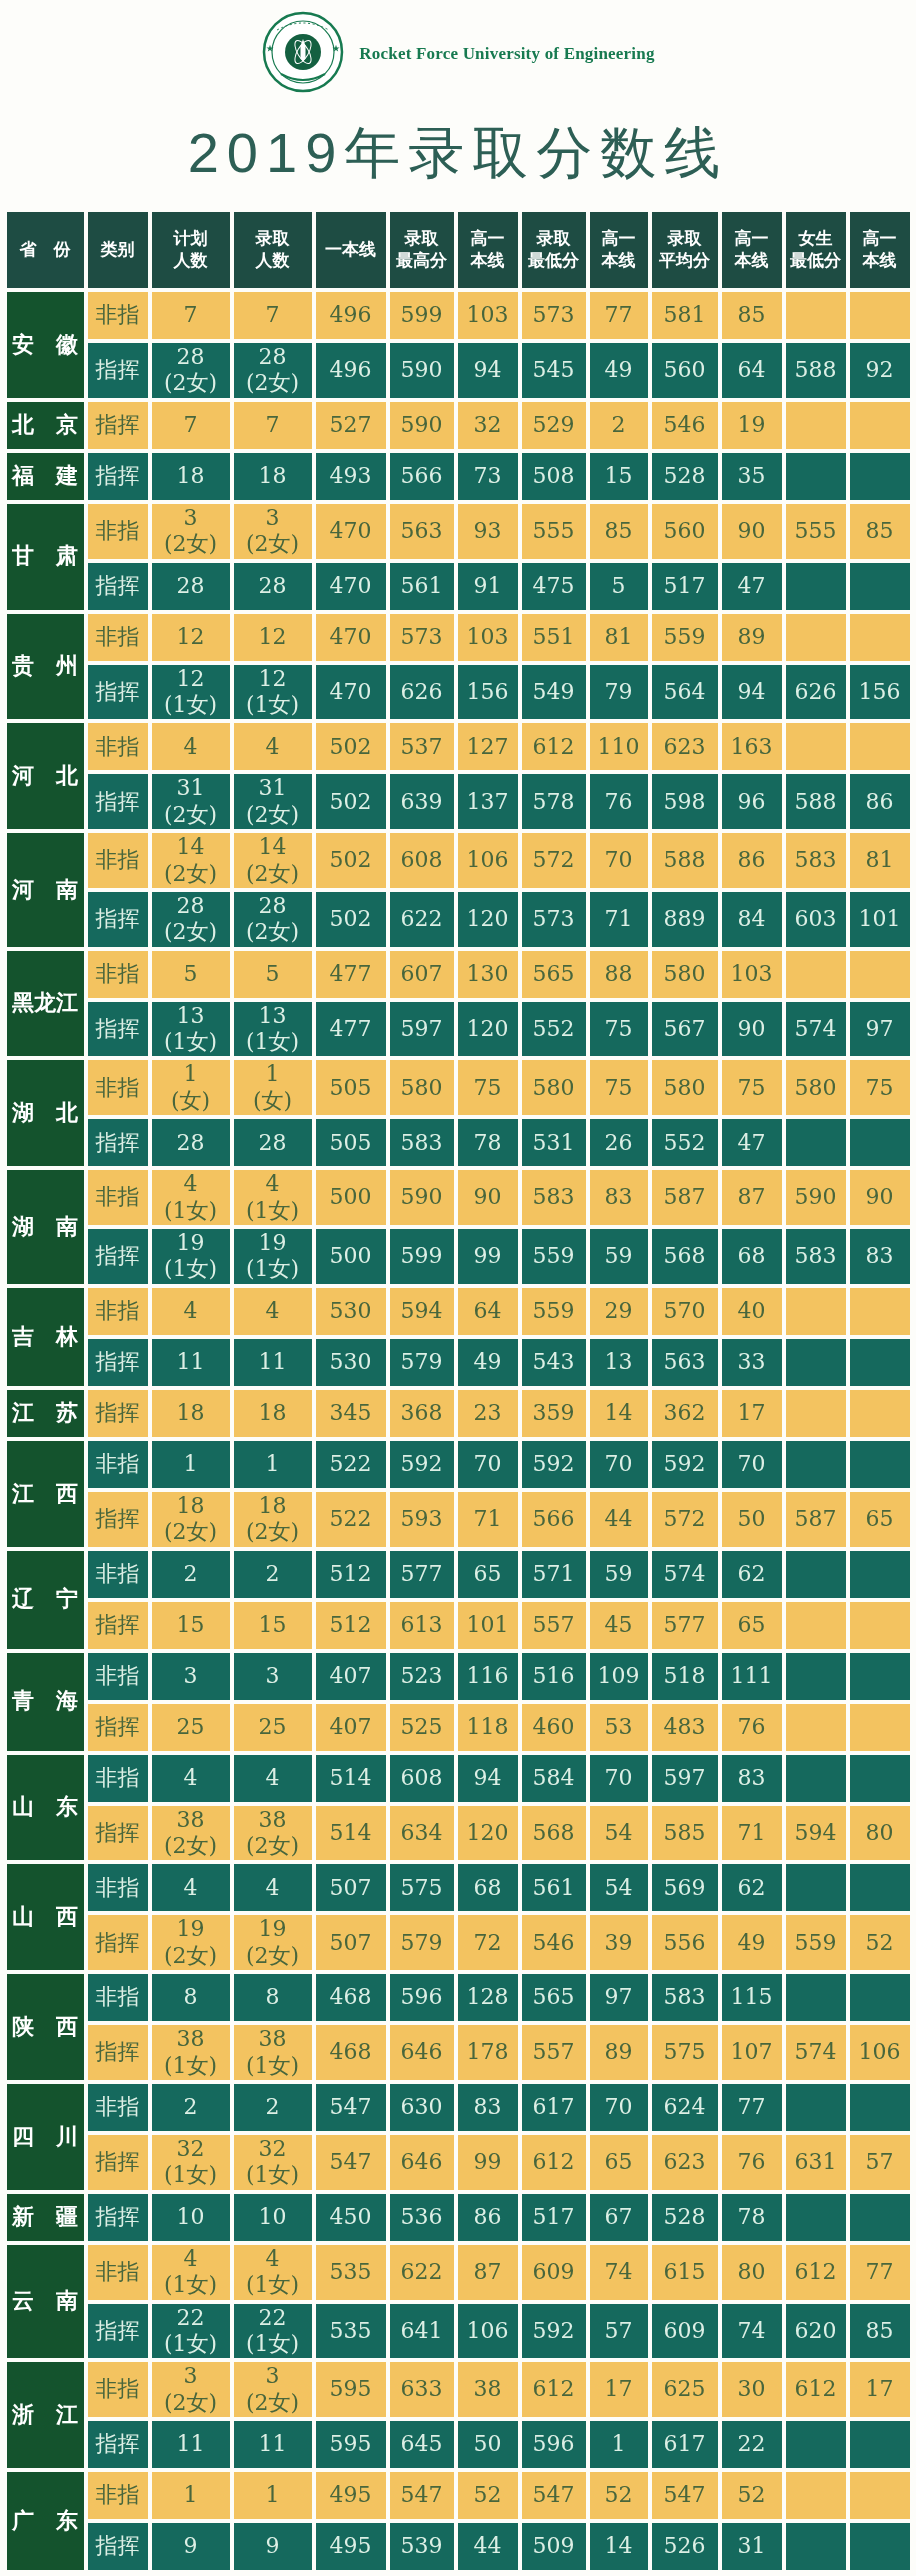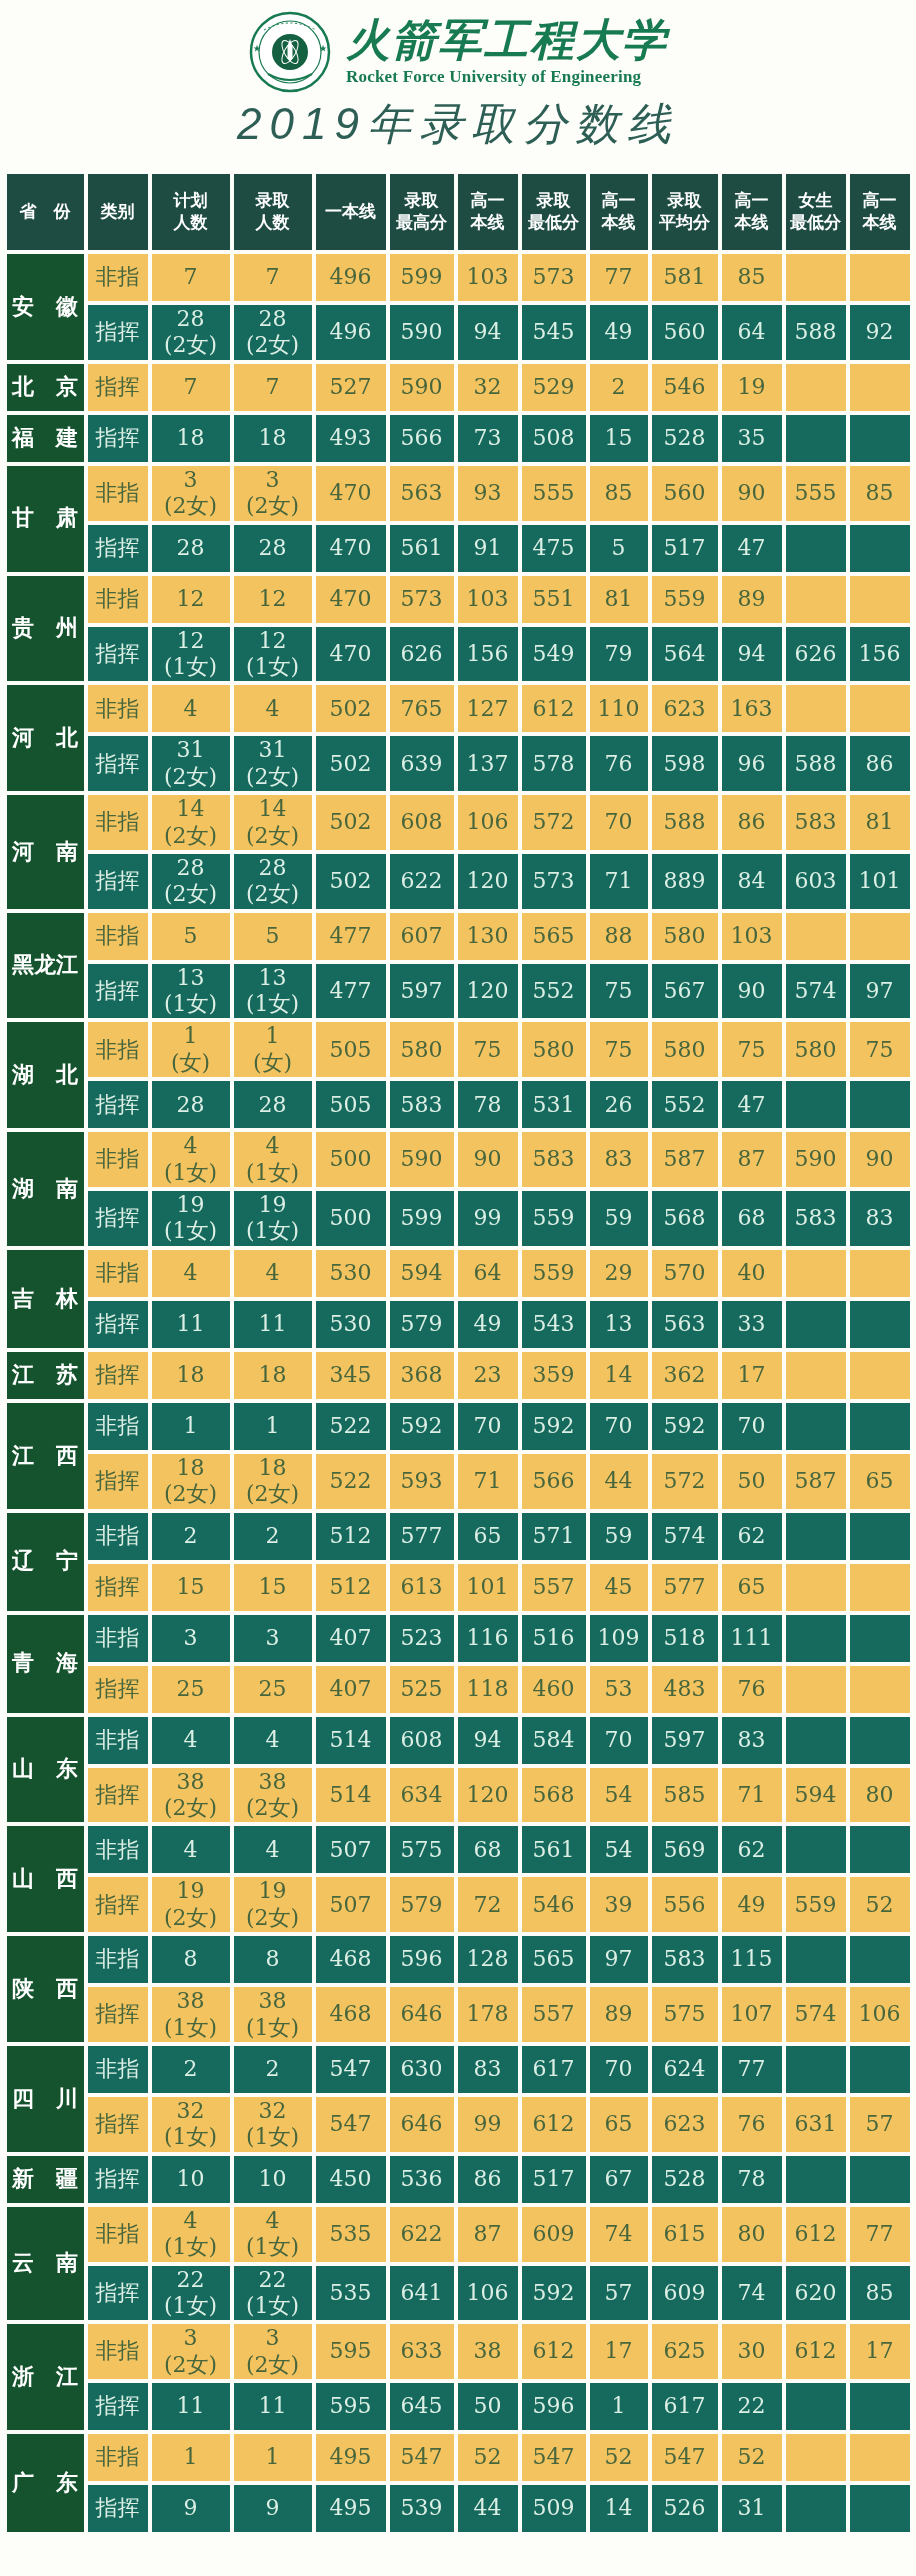--- a/index.html
+++ b/index.html
@@ -13,22 +13,22 @@
   .uni-text{display:flex;flex-direction:column;align-items:flex-start;}
   .uni-cn{
     font-family:"DejaVu Serif",serif;font-style:italic;font-weight:bold;
     font-size:44px;line-height:1.05;color:#177a50;letter-spacing:2px;
   }
   .uni-en{
     font-family:Liberation Serif, serif;font-weight:bold;
     font-size:17px;color:#177a50;margin-top:3px;letter-spacing:0.2px;
   }
   .page-title{
-    text-align:center;font-size:44px;font-weight:normal;color:#2d5f55;
-    letter-spacing:8px;margin:1px 0 16px;font-style:italic;
+    text-align:center;font-size:56px;font-weight:normal;color:#2d5f55;
+    letter-spacing:8px;margin:22px 0 16px;
   }
   table{
     border-collapse:separate;border-spacing:4px;table-layout:fixed;
     width:909px;margin:0 auto;
     font-family:"DejaVu Serif","Liberation Serif",serif;
   }
   th{
     background:#1e4c43;color:#ffffff;
     font-family:"Liberation Sans",sans-serif;font-weight:bold;
     font-size:17px;line-height:1.3;white-space:pre-line;
@@ -57,21 +57,20 @@
     <circle cx="42" cy="42" r="18" fill="#146041"></circle>
     <ellipse cx="42" cy="42" rx="13" ry="5.5" fill="none" stroke="#ffffff" stroke-width="1" transform="rotate(60 42 42)"></ellipse>
     <ellipse cx="42" cy="42" rx="13" ry="5.5" fill="none" stroke="#ffffff" stroke-width="1" transform="rotate(-60 42 42)"></ellipse>
     <path d="M42 29 L44.5 36 L44.5 48 L42 52 L39.5 48 L39.5 36 Z" fill="#ffffff"></path>
     <path d="M9 40 l2.2 1.6 -0.8-2.6 2.2-1.6 -2.7 0 -0.9-2.6 -0.9 2.6 -2.7 0 2.2 1.6 -0.8 2.6 Z" fill="#177a50"></path>
     <path d="M75 40 l-2.2 1.6 0.8-2.6 -2.2-1.6 2.7 0 0.9-2.6 0.9 2.6 2.7 0 -2.2 1.6 0.8 2.6 Z" fill="#177a50"></path>
     <path d="M20 64 q22 12 44 0" fill="none" stroke="#177a50" stroke-width="2"></path>
     <path d="M16 20 q26-14 52 0" fill="none" stroke="#177a50" stroke-width="1" stroke-dasharray="2 2.6"></path>
   </svg>
   <div class="uni-text">
-    <div class="uni-cn">火箭军工程大学</div>
     <div class="uni-en">Rocket Force University of Engineering</div>
   </div>
 </div>
 
 <div class="page-title">2019年录取分数线</div>
 
 <table>
   <colgroup>
     <col style="width:77px">
       <col style="width:60px">
@@ -237,21 +236,21 @@
         <td class="data">94</td>
         <td class="data">626</td>
         <td class="data">156</td>
       </tr>
       <tr class="row-yellow">
         <td class="province" rowspan="2">河　北</td>
         <td class="data category">非指</td>
         <td class="data">4</td>
         <td class="data">4</td>
         <td class="data">502</td>
-        <td class="data">765</td>
+        <td class="data">537</td>
         <td class="data">127</td>
         <td class="data">612</td>
         <td class="data">110</td>
         <td class="data">623</td>
         <td class="data">163</td>
         <td class="data"></td>
         <td class="data"></td>
       </tr>
       <tr class="row-teal">
         <td class="data category">指挥</td>

